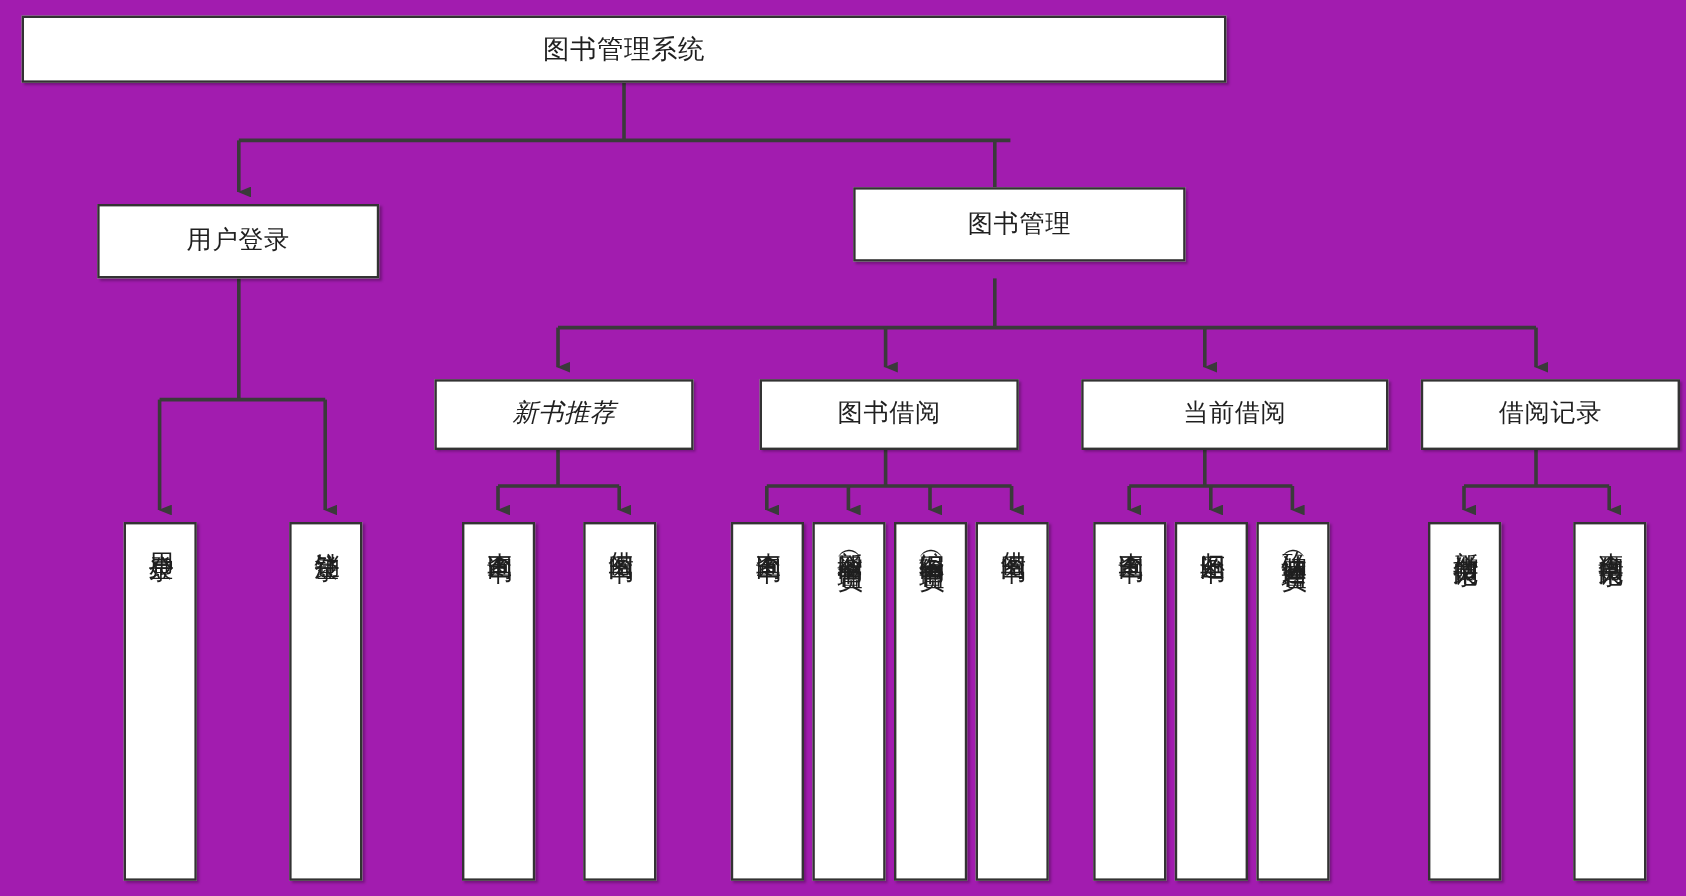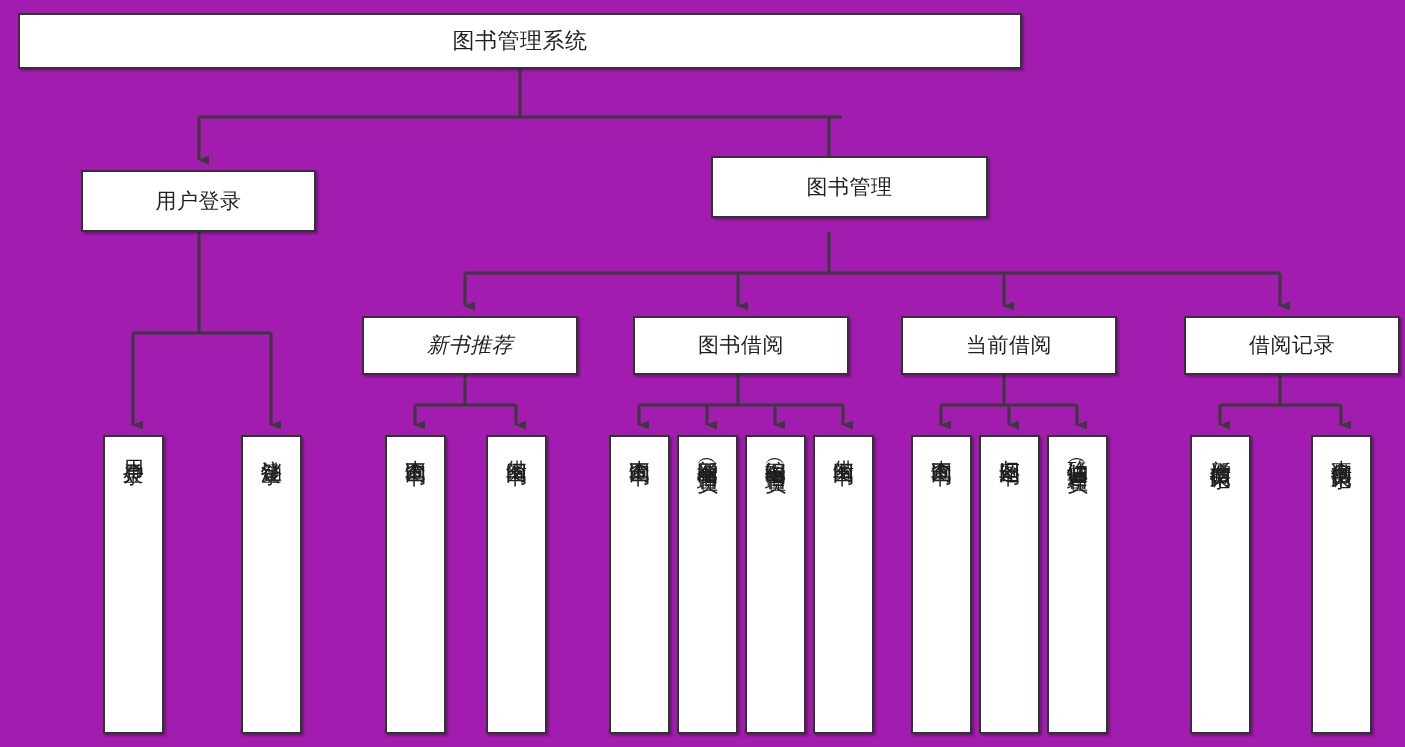--- a/index.html
+++ b/index.html
@@ -147,21 +147,21 @@
   </div>
 
   <div class="node horiz" style="left:362px; top:316px; width:216px; height:59px;font-style:italic;">
     <span class="node-label">新书推荐</span>
   </div>
 
   <div class="node horiz" style="left:633px; top:316px; width:216px; height:59px;">
     <span class="node-label">图书借阅</span>
   </div>
 
-  <div class="node horiz" style="left:901px; top:316px; width:216px; height:59px;">
+  <div class="node horiz" style="left:901px; top:316px; width:256px; height:59px;">
     <span class="node-label">当前借阅</span>
   </div>
 
   <div class="node horiz" style="left:1184px; top:316px; width:216px; height:59px;">
     <span class="node-label">借阅记录</span>
   </div>
 
   <div class="node leaf" style="left:103px; top:435px; width:61px; height:299px;">
     <span class="node-label">用户登录</span>
   </div>

